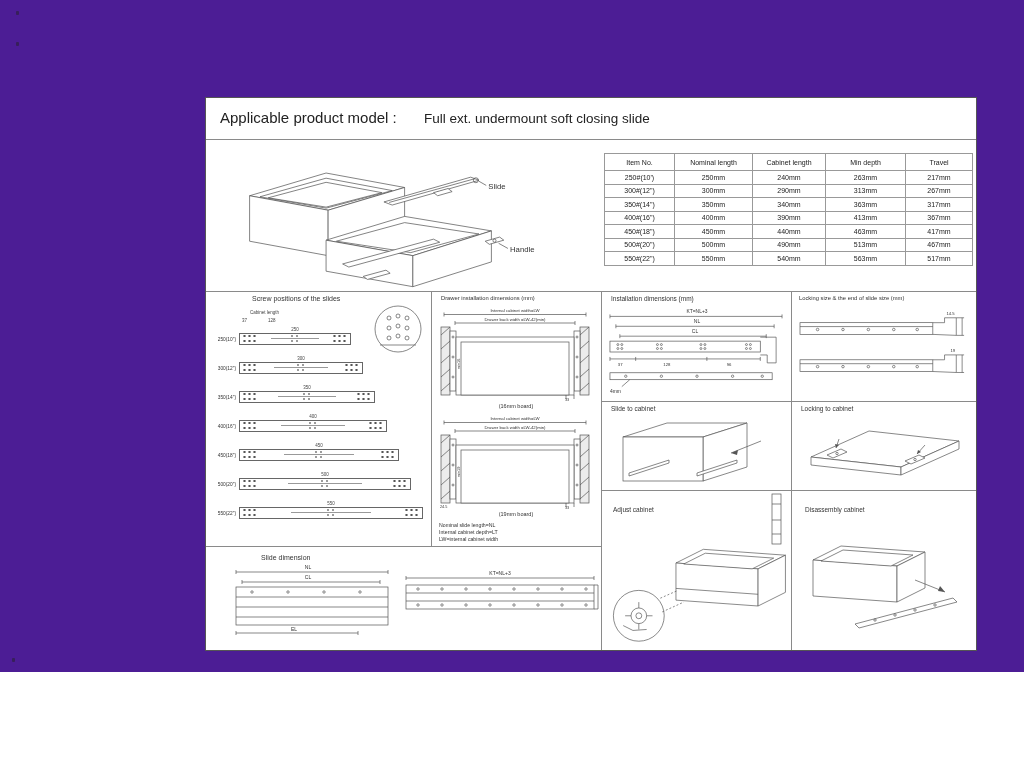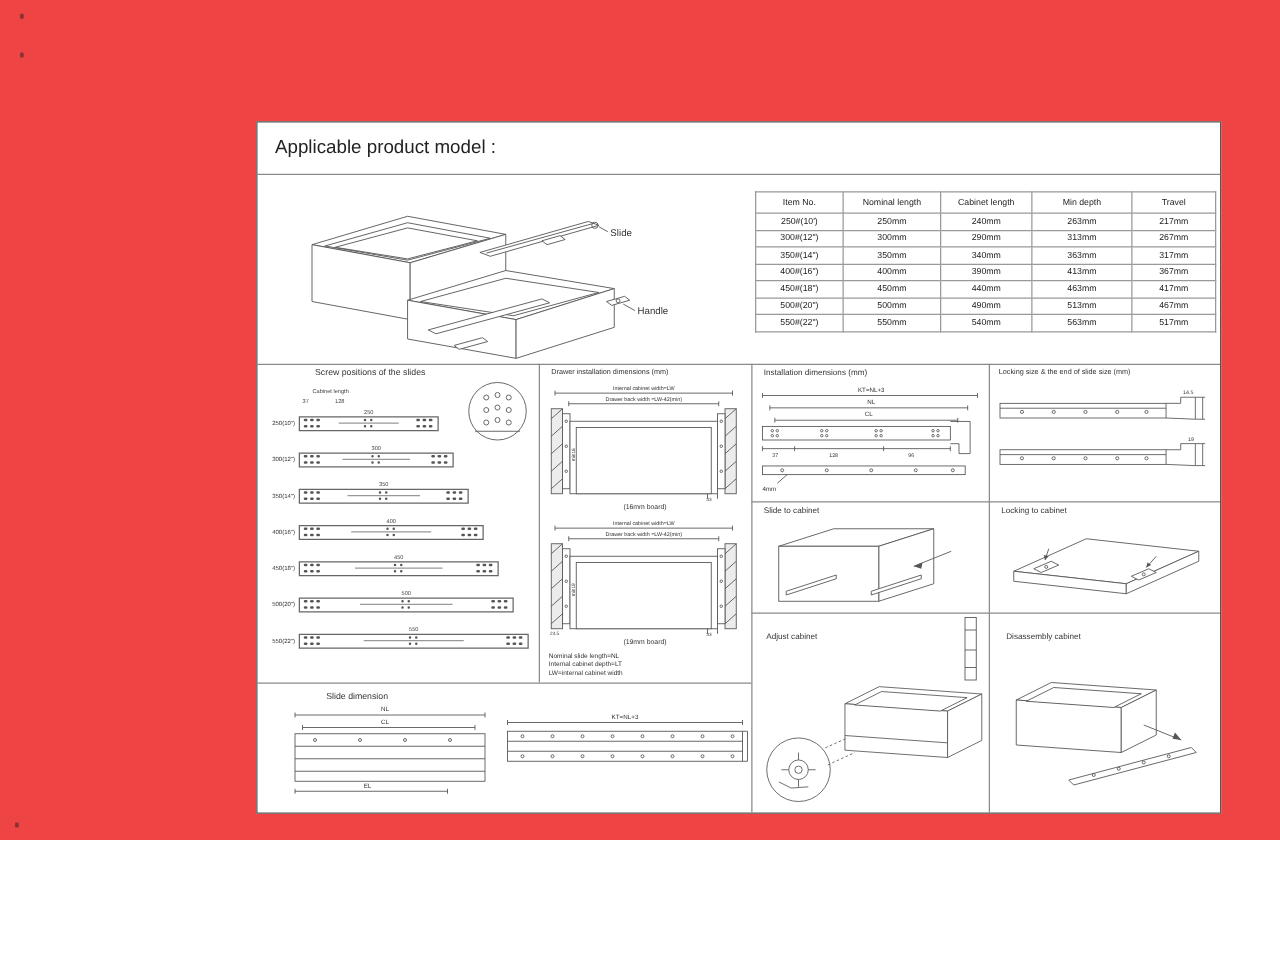--- a/index.html
+++ b/index.html
@@ -1,17 +1,17 @@
 <!DOCTYPE html>
 <html><head>
 <meta charset="utf-8">
 <style>
   *{margin:0;padding:0;box-sizing:border-box}
   html,body{background:#fff}
-  .canvas{position:relative;width:1024px;height:672px;background:#ef4444;overflow:hidden;
+  .canvas{position:relative;width:1024px;height:672px;background:#4c1d95;overflow:hidden;
           font-family:"Liberation Sans",sans-serif;color:#222}
   .speck{position:absolute;width:3px;height:4px;background:#222;opacity:.5;border-radius:1px}
 
   .sheet{position:absolute;left:205px;top:97px;width:772px;height:554px;border:1px solid #555;background:#fff}
 
   .hdr-label{position:absolute;left:14px;top:11px;font-size:15px;color:#222}
   .hdr-value{position:absolute;left:218px;top:13px;font-size:13.5px;color:#222}
 
   .hline,.vline{position:absolute;background:#8a8a8a}
   #h-top{left:0;top:41px;width:770px;height:1px}
@@ -70,20 +70,21 @@
 <div class="canvas">
 
   <div class="speck" style="left:16px;top:11px"></div>
   <div class="speck" style="left:16px;top:42px"></div>
   <div class="speck" style="left:12px;top:658px"></div>
   <div class="speck" style="left:538px;top:686px;width:2px;height:2px"></div>
 
   <div class="sheet">
 
     <div class="hdr-label">Applicable product model :</div>
+    <div class="hdr-value">Full ext. undermount soft closing slide</div>
 
     <div class="hline" id="h-top"></div>
     <div class="hline" id="h-mid"></div>
     <div class="vline" id="v1"></div>
     <div class="vline" id="v2"></div>
     <div class="vline" id="v3"></div>
     <div class="hline" id="h-r1"></div>
     <div class="hline" id="h-r2"></div>
     <div class="hline" id="h-l1"></div>
 

